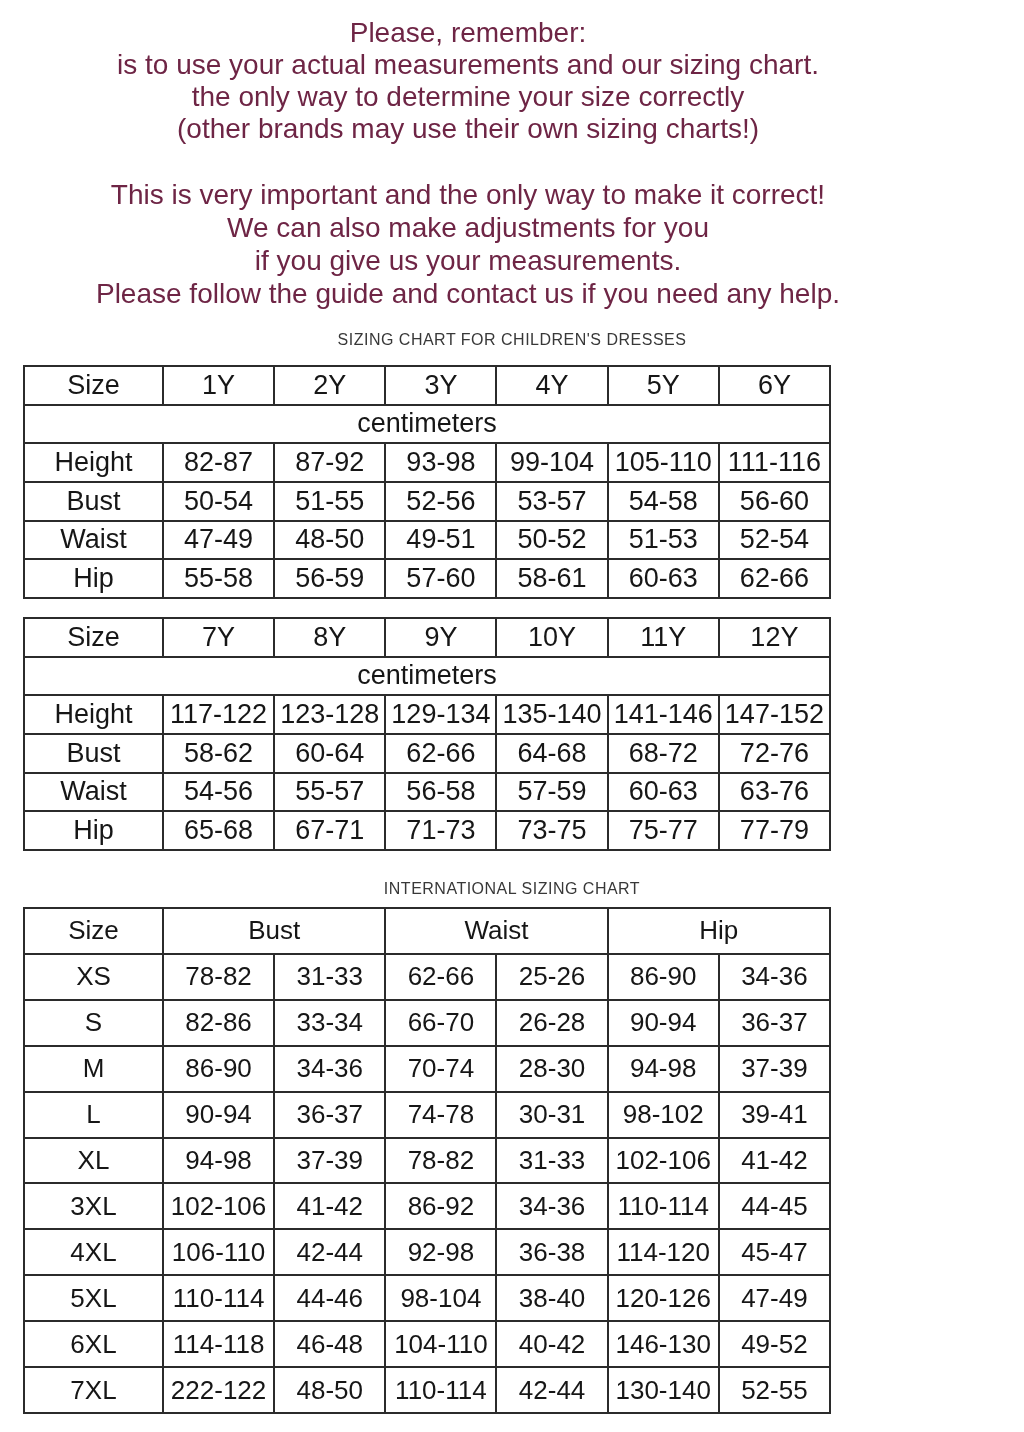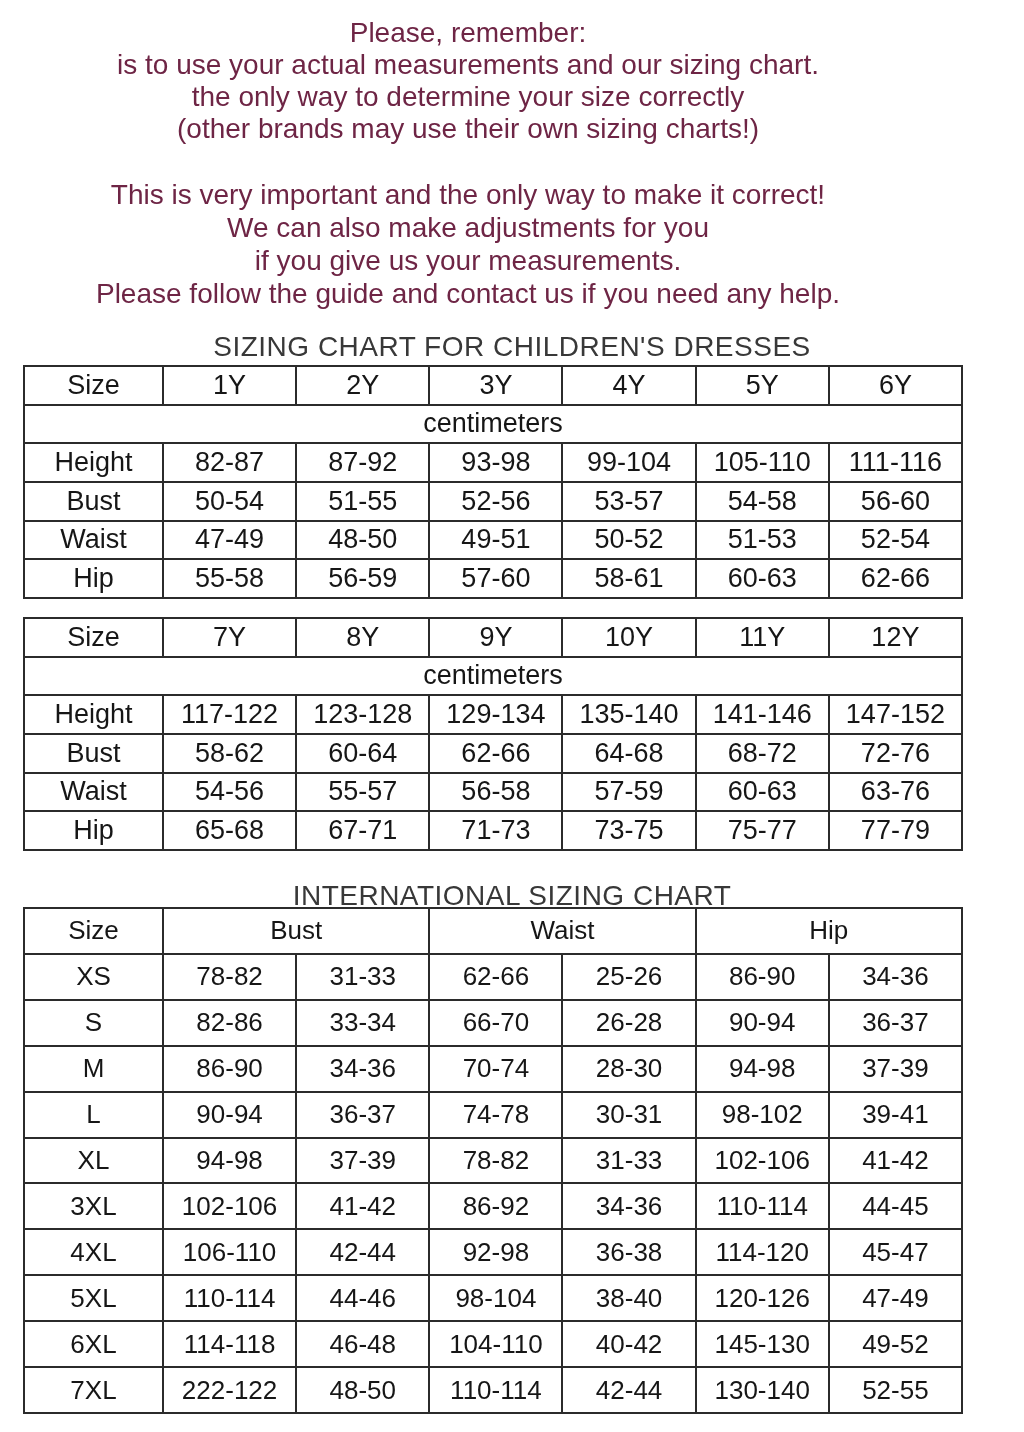--- a/index.html
+++ b/index.html
@@ -14,29 +14,29 @@
     position: absolute; left: 0; width: 936px;
     text-align: center;
     font-size: 28px;
     font-weight: 400;
   }
   #intro-1 { top: 17px;  line-height: 32px; }
   #intro-2 { top: 178px; line-height: 33px; }
   .section-title {
     position: absolute; left: 0; width: 1024px;
     text-align: center;
-    font-size: 28px;
+    font-size: 16px;
     letter-spacing: 0.5px;
     color: #383838;
     font-weight: 400;
   }
   #title-children { top: 331px; }
   #title-intl { top: 880px; }
   table {
-    position: absolute; left: 23px; width: 940px;
+    position: absolute; left: 23px; width: 808px;
     border-collapse: collapse;
     table-layout: fixed;
     color: #161616;
   }
   #children-table-1 { top: 365px; height: 234px; }
   #children-table-2 { top: 617px; height: 234px; }
   #intl-table       { top: 907px; height: 507px; }
   th, td {
     border: 2px solid #2b2b2b;
     text-align: center;
@@ -280,21 +280,21 @@
         <td>38-40</td>
         <td>120-126</td>
         <td>47-49</td>
       </tr>
       <tr>
         <td>6XL</td>
         <td>114-118</td>
         <td>46-48</td>
         <td>104-110</td>
         <td>40-42</td>
-        <td>145-130</td>
+        <td>146-130</td>
         <td>49-52</td>
       </tr>
       <tr>
         <td>7XL</td>
         <td>222-122</td>
         <td>48-50</td>
         <td>110-114</td>
         <td>42-44</td>
         <td>130-140</td>
         <td>52-55</td>

